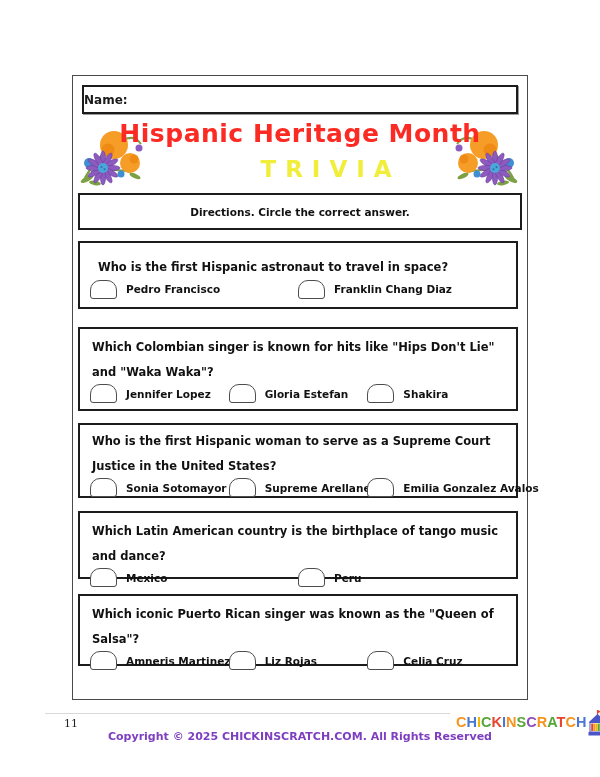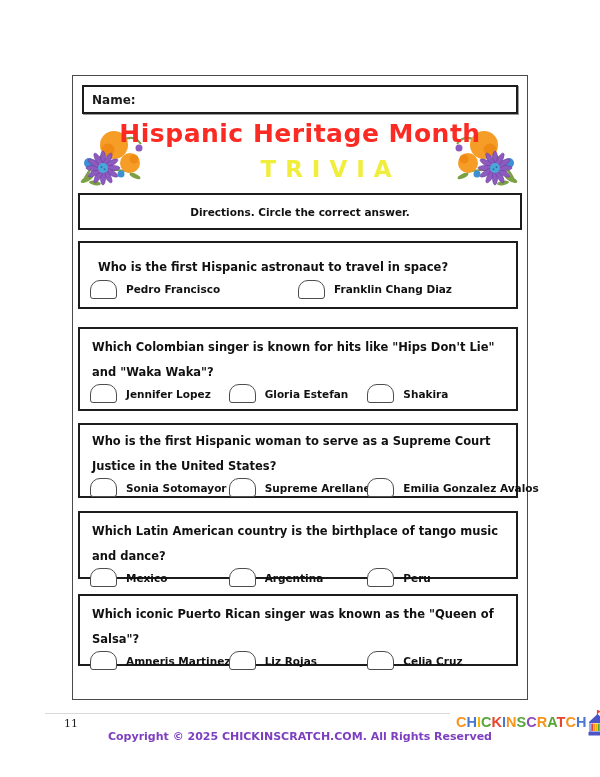--- a/index.html
+++ b/index.html
@@ -9,21 +9,21 @@
   }
   .sheet-border{
     position:absolute;left:72px;top:75px;width:454px;height:623px;
     border:1.5px solid #4a4a4a;background:#fff;
   }
   .name-box{
     position:absolute;left:82px;top:85px;width:432px;height:25px;
     border:2px solid #1c1c1c;background:#fff;display:flex;align-items:center;
     box-shadow:1px 1px 0 #9a9a9a;
   }
-  .name-label{font-size:12px;font-weight:600;color:#1a1a1a;padding-left:8px;}
+  .name-label{font-size:12px;font-weight:600;color:#1a1a1a;}
   .title{
     position:absolute;left:72px;top:119px;width:456px;text-align:center;
     font-size:25px;font-weight:700;color:#fb2b24;letter-spacing:.5px;
   }
   .subtitle{
     position:absolute;left:72px;top:156px;width:508px;text-align:center;
     font-size:23px;font-weight:700;color:#f1ee3b;letter-spacing:9px;text-indent:9px;
   }
   .flower{position:absolute;top:126px;width:70px;height:64px;}
   .flower-left{left:77px;}
@@ -207,24 +207,20 @@
 
   <div class="qbox">
     <div class="q-text">Which Latin American country is the birthplace of tango music and dance?</div>
     <div class="options">
         <div class="option">
           <span class="bubble"></span>
           <span class="opt-label">Mexico</span>
         </div>
         <div class="option">
           <span class="bubble"></span>
-          <span class="opt-label">Argentina</span>
-        </div>
-        <div class="option">
-          <span class="bubble"></span>
           <span class="opt-label">Peru</span>
         </div>
       </div>
   </div>
 
   <div class="qbox">
     <div class="q-text">Which iconic Puerto Rican singer was known as the "Queen of Salsa"?</div>
     <div class="options">
         <div class="option">
           <span class="bubble"></span>

